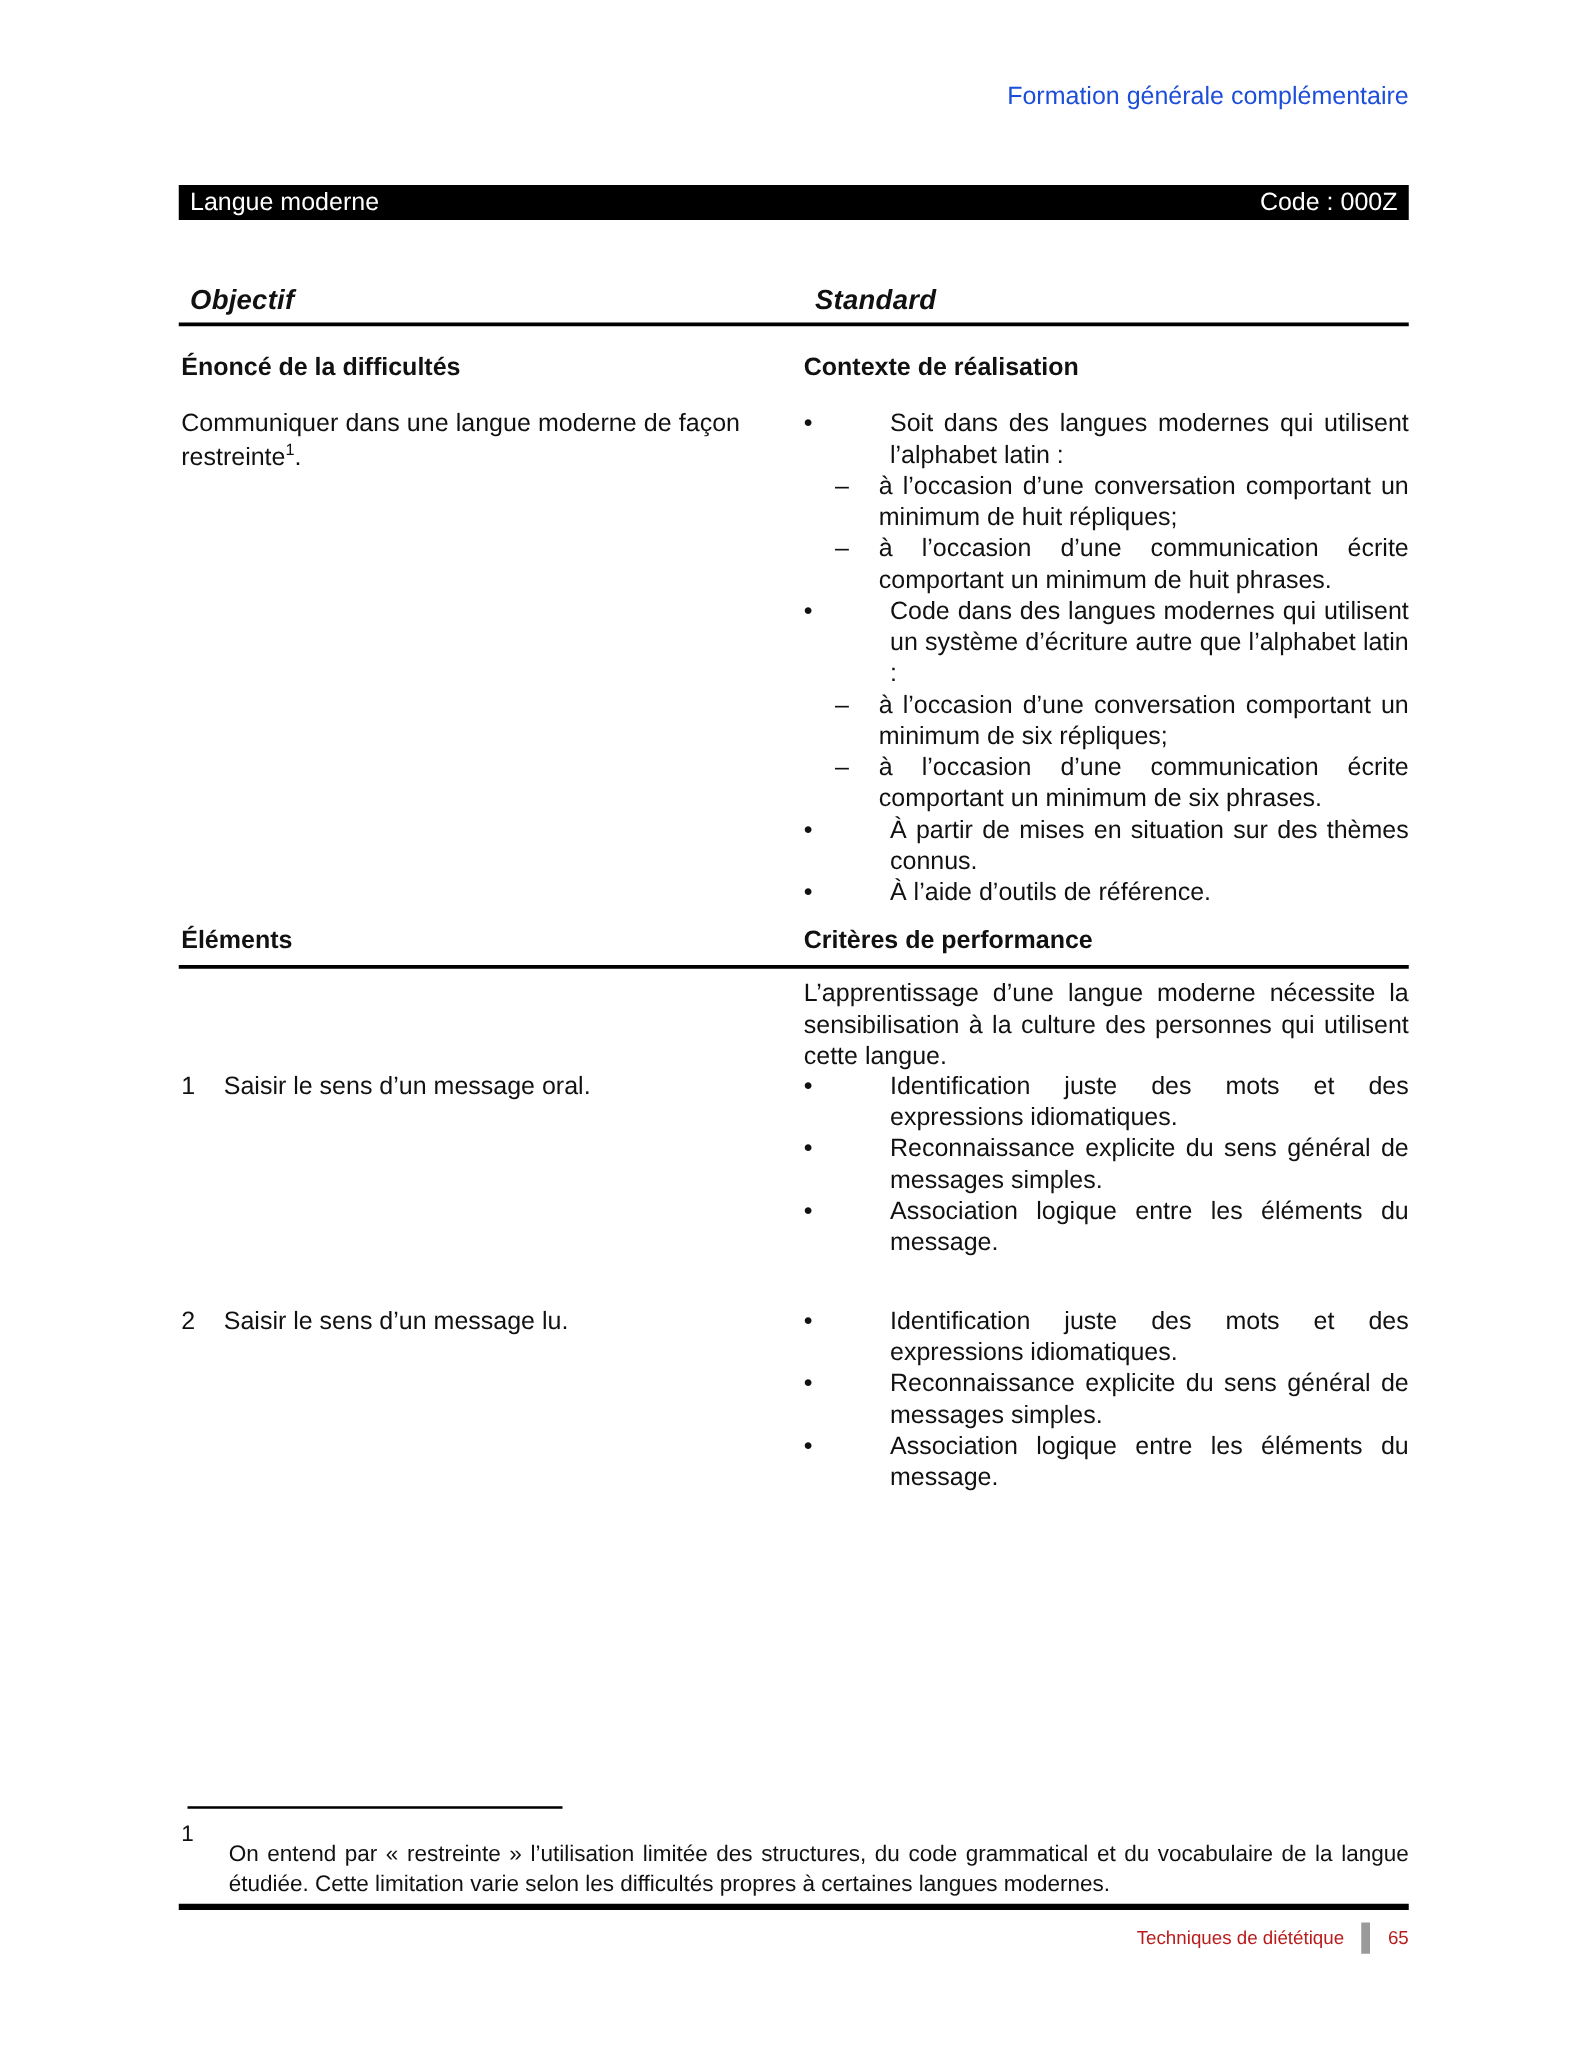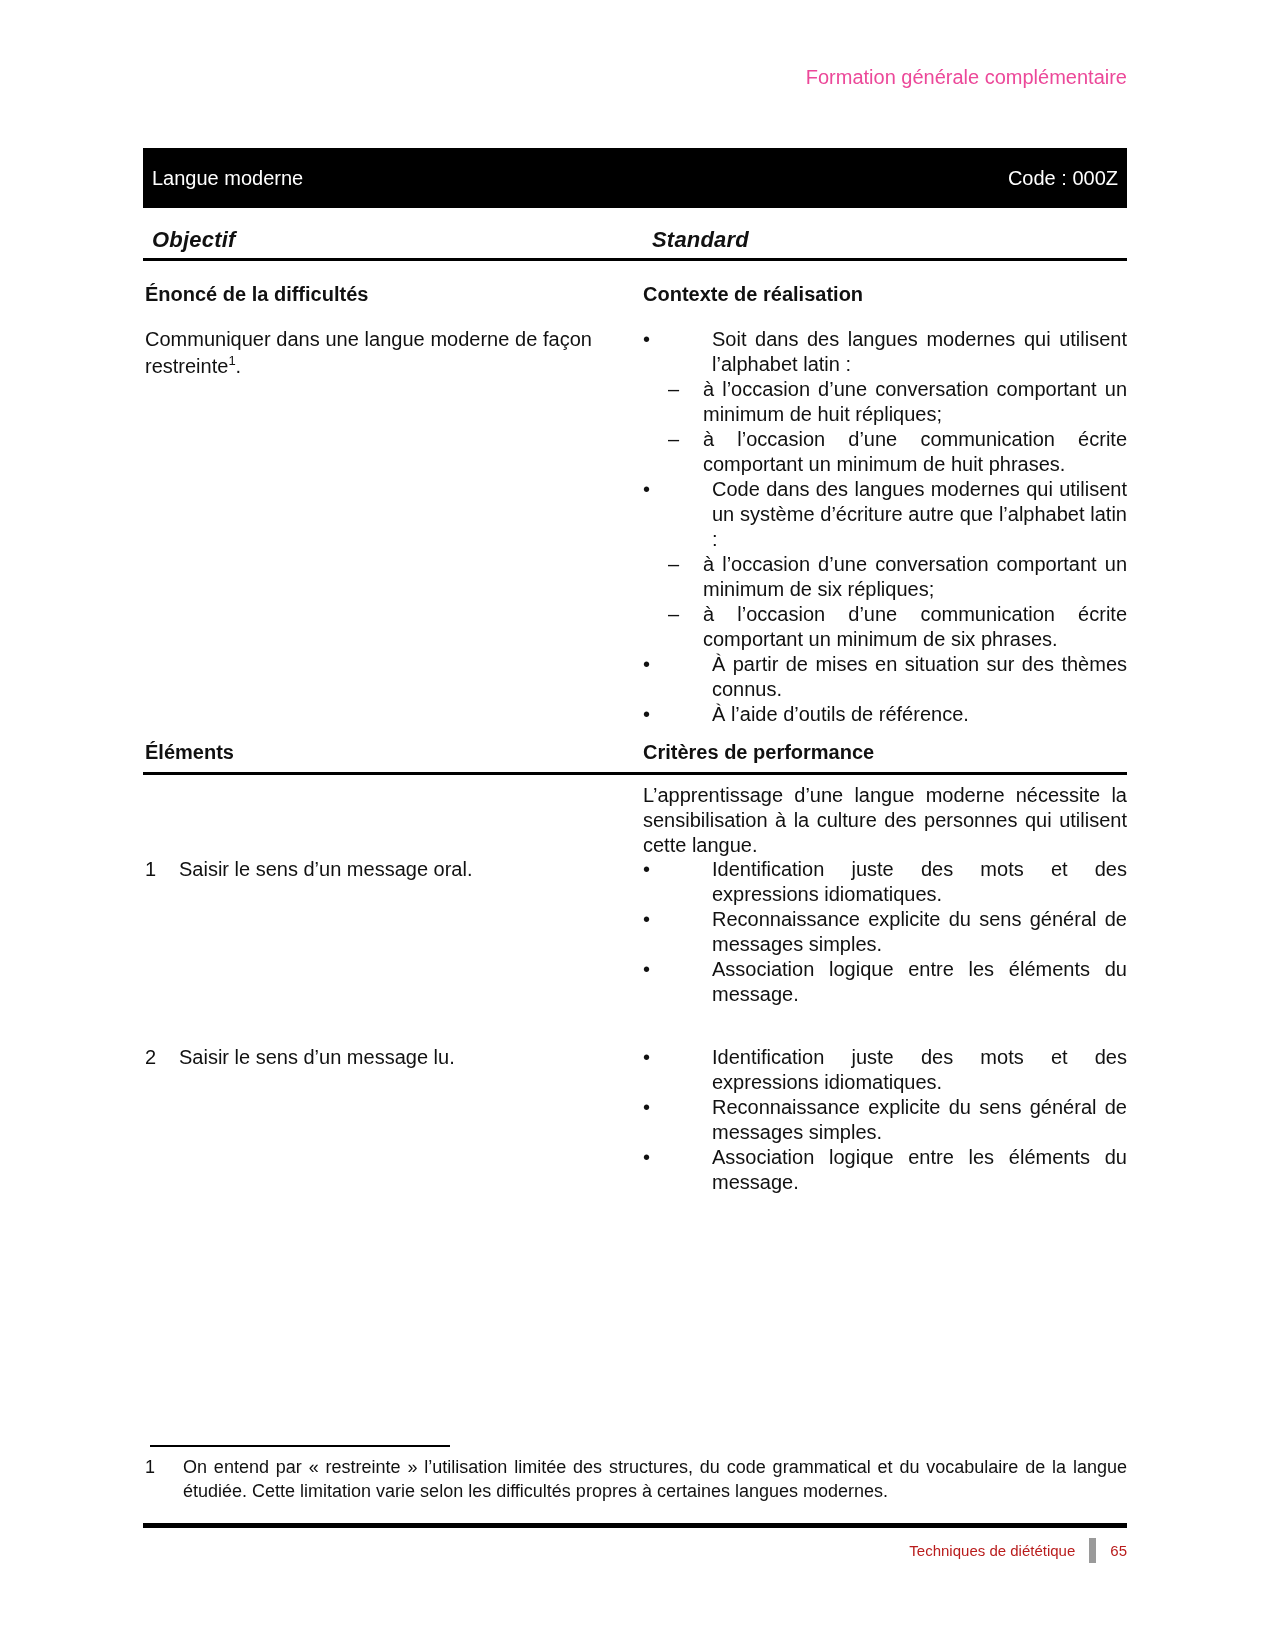--- a/index.html
+++ b/index.html
@@ -12,29 +12,29 @@
     font-family: "Liberation Sans", sans-serif;
     color: #111111;
     overflow: hidden;
   }
 
   .page-header {
     position: absolute;
     top: 66px;
     right: 148px;
     font-size: 20px;
-    color: #ec4899;
+    color: #1d4ed8;
   }
 
   .title-bar {
     position: absolute;
     left: 143px;
     top: 148px;
     width: 984px;
-    height: 60px;
+    height: 28px;
     background: #000000;
     color: #ffffff;
     display: flex;
     align-items: center;
     justify-content: space-between;
     padding: 0 9px;
     font-size: 20px;
   }
 
   .col-title {
@@ -140,21 +140,21 @@
   .footnote {
     position: absolute;
     left: 145px;
     top: 1455px;
     width: 982px;
     font-size: 18px;
     line-height: 24px;
     display: flex;
   }
   .fn-num { flex: none; width: 38px; }
-  .fn-text { flex: 1; text-align: justify; }
+  .fn-text { flex: 1; text-align: justify; margin-top: 16px; }
 
   .footer {
     position: absolute;
     top: 1538px;
     right: 148px;
     display: flex;
     align-items: center;
     font-size: 15px;
     color: #b91c1c;
   }

